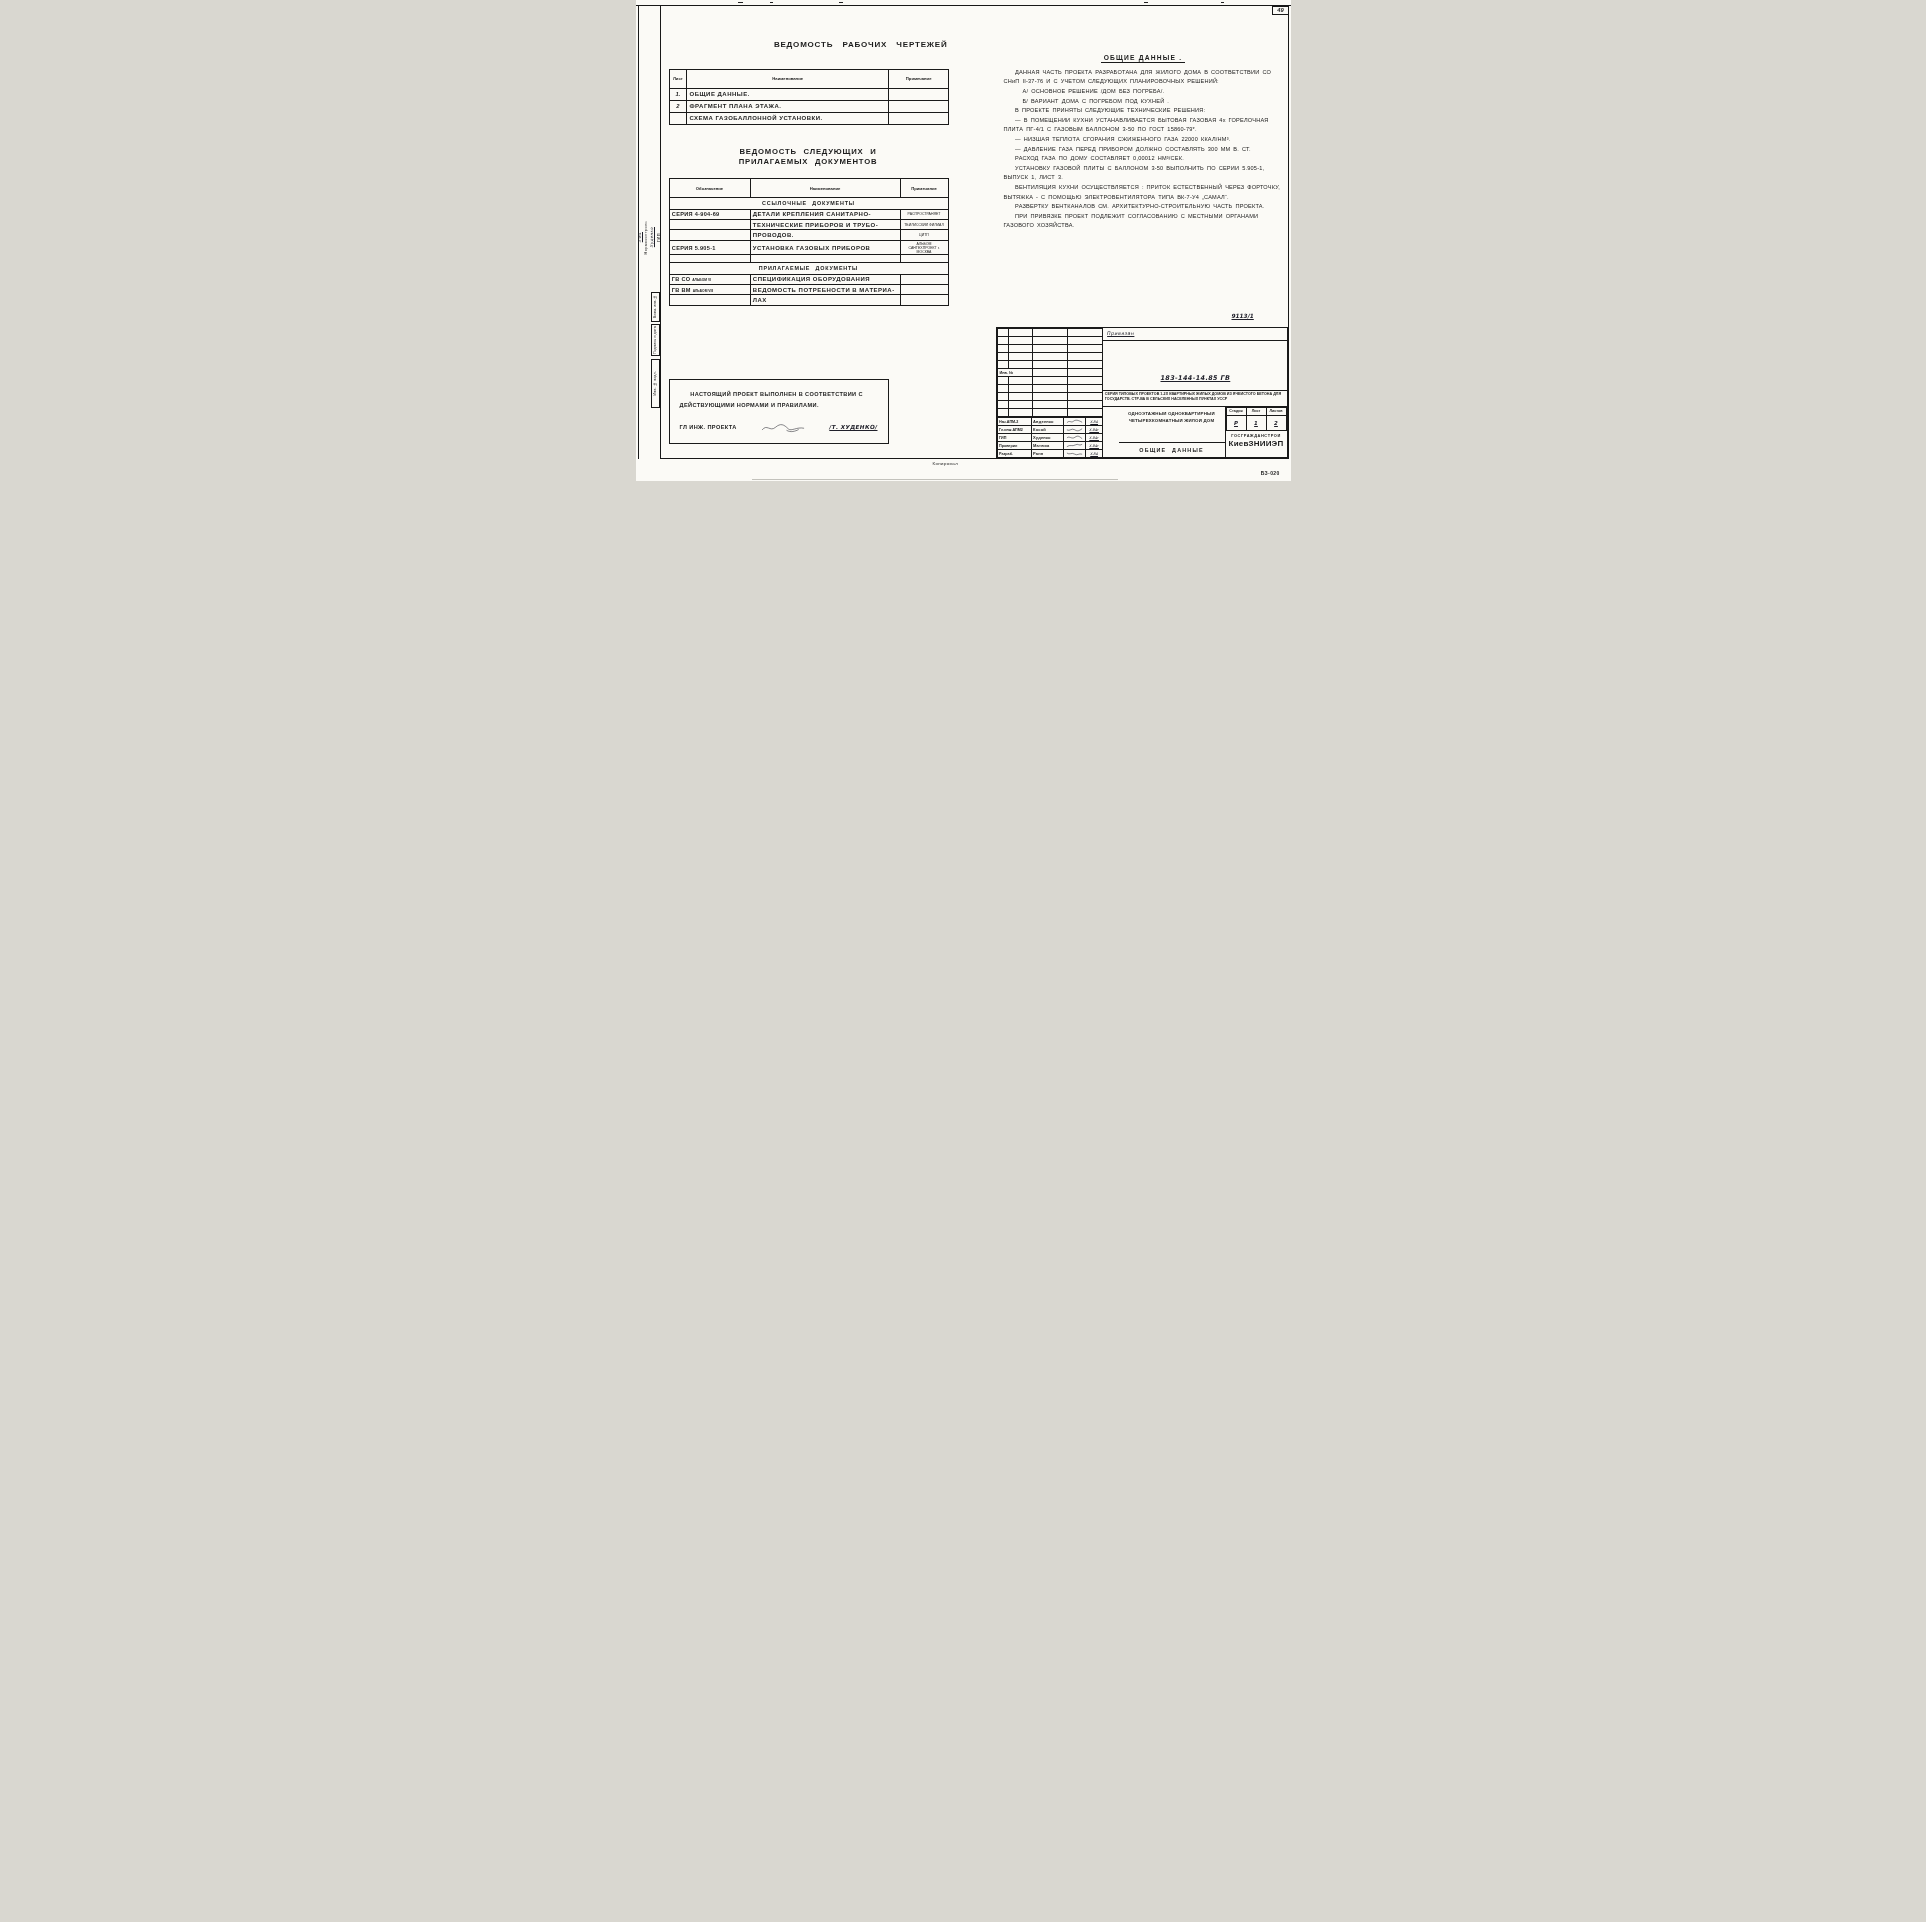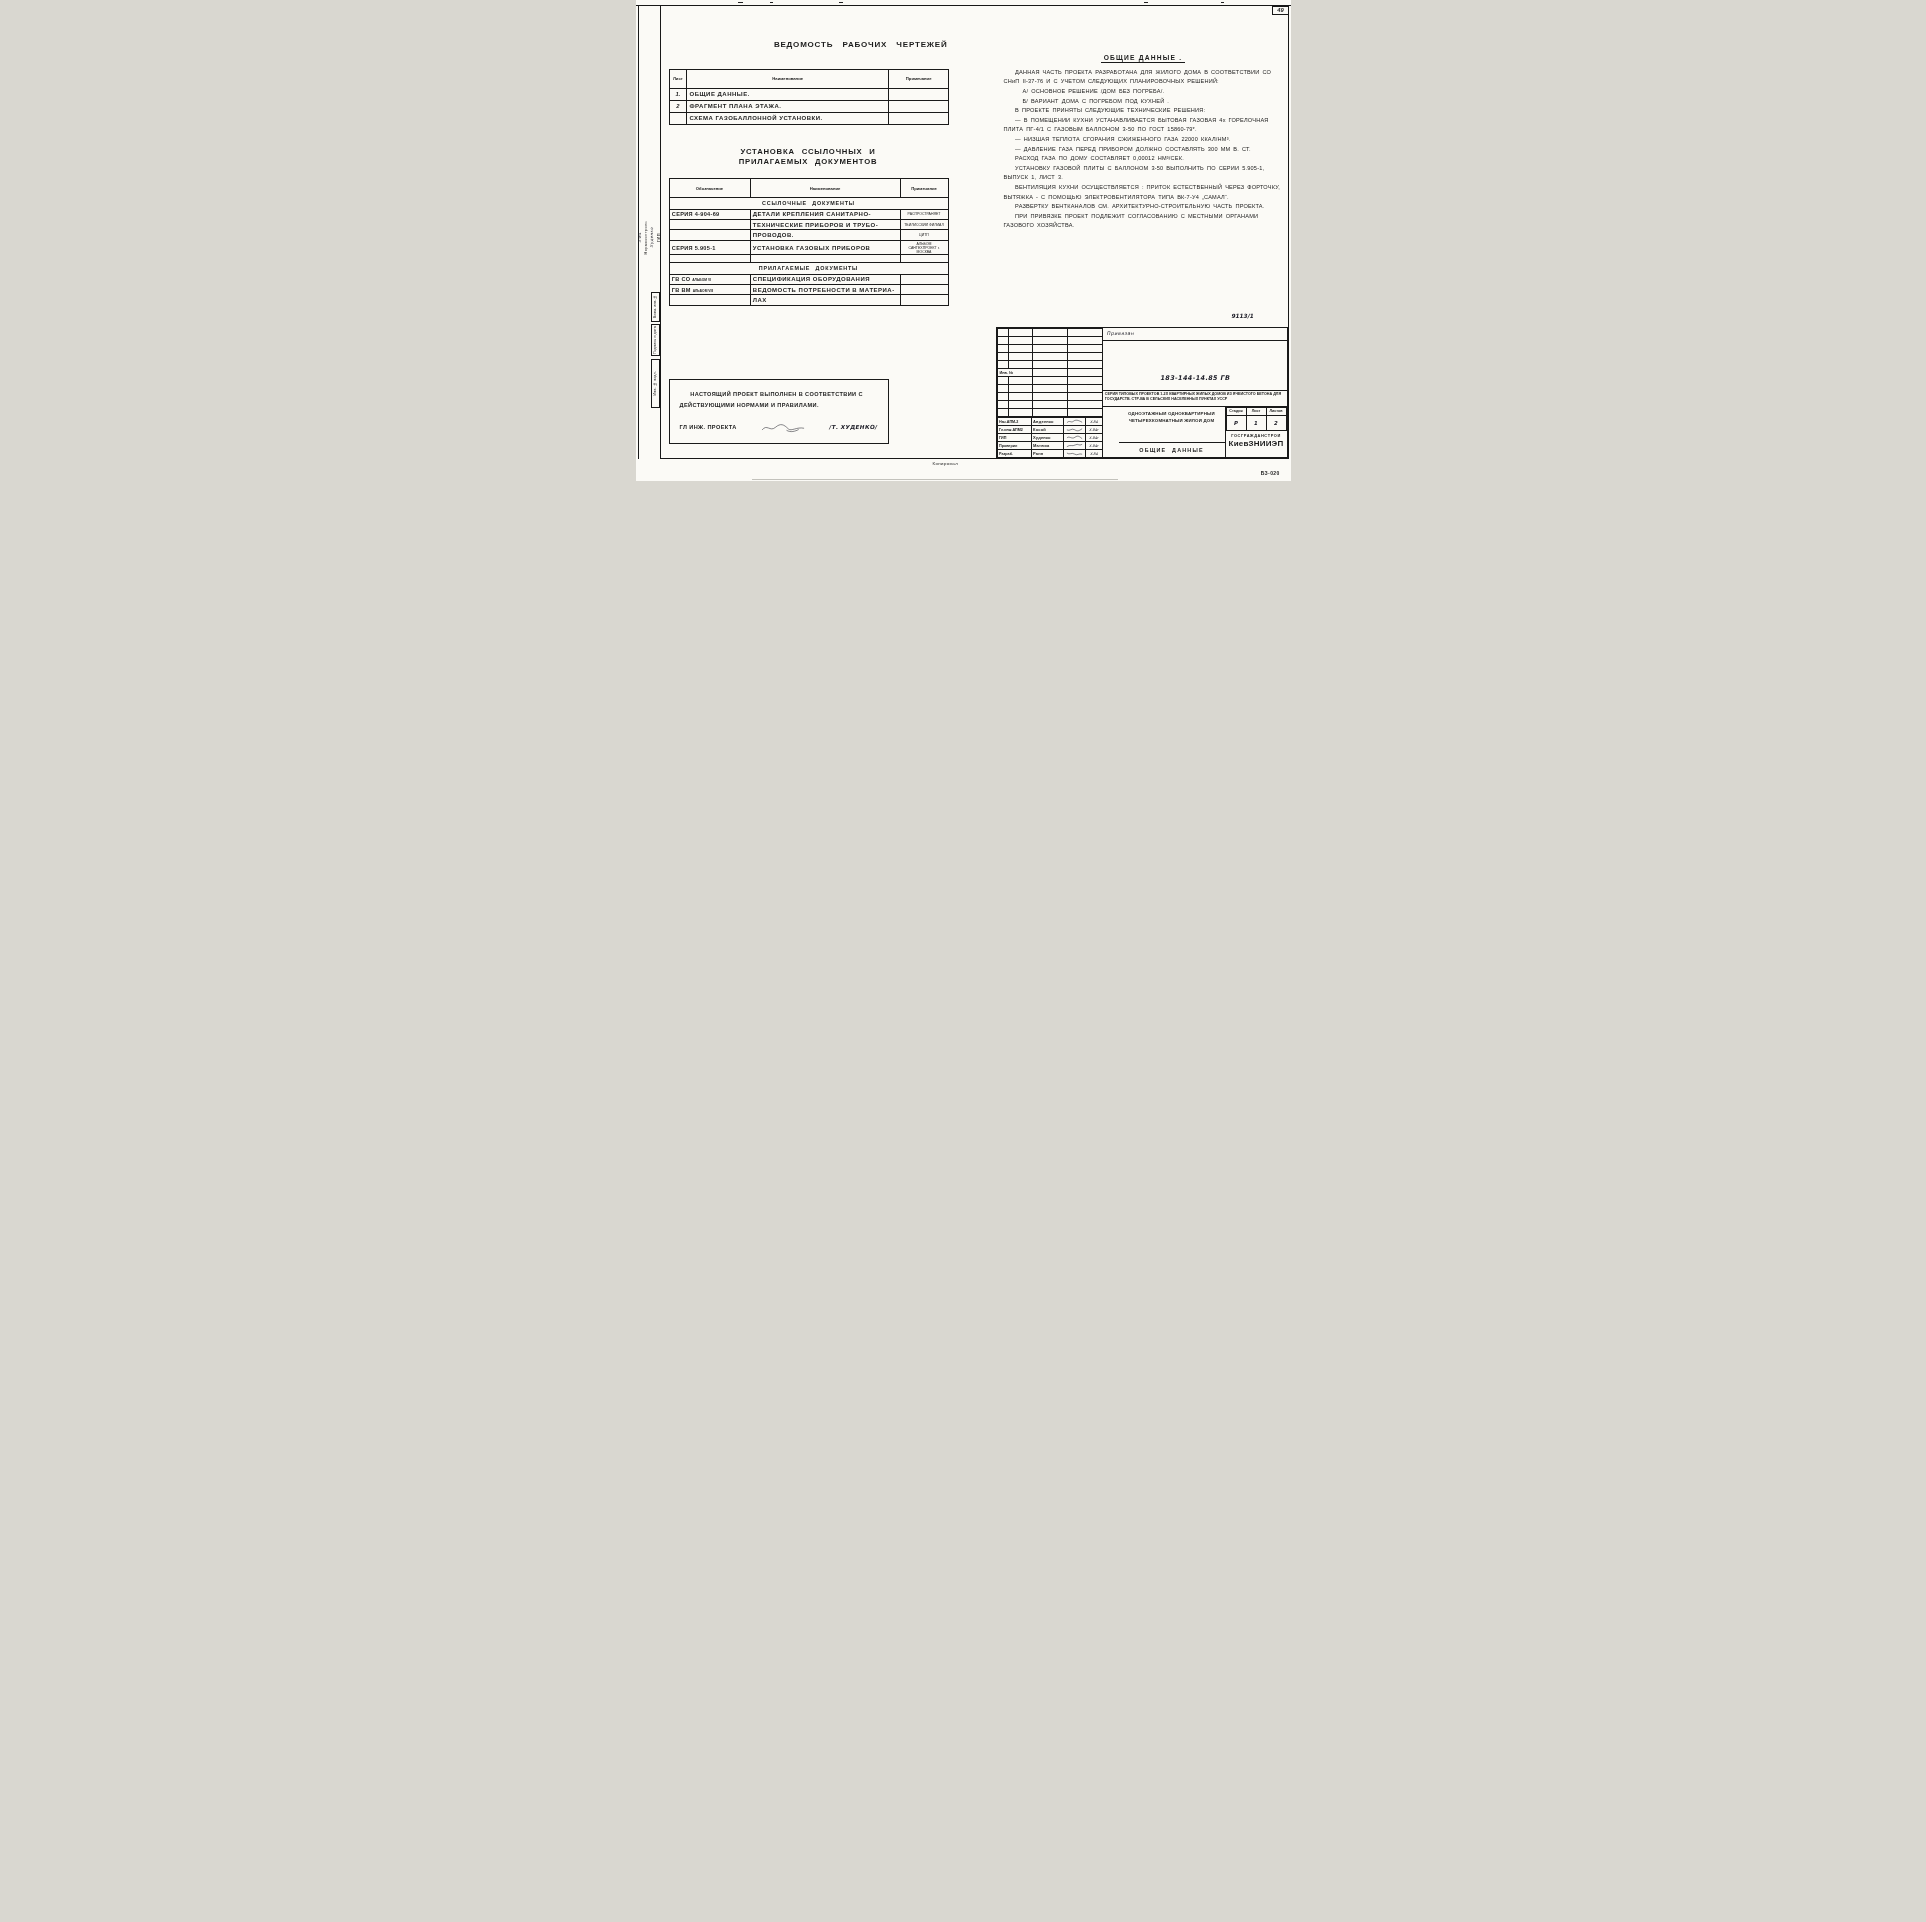--- a/index.html
+++ b/index.html
@@ -21,21 +21,21 @@
   }
   .frame {
     position:absolute; left:24px; top:4.6px; width:629px; height:454px;
     border:1.2px solid #181818; border-top-width:1.5px;
   }
   
   .vtext { writing-mode:vertical-rl; transform:rotate(180deg); white-space:nowrap; }
   .normo { position:absolute; left:3.9px; top:190px; width:19px; height:95px;
            display:flex; flex-direction:row; align-items:center; justify-content:center; gap:1.2px; }
   .normo .vtext { font-size:3.9px; letter-spacing:0.4px; }
-  .hand { font-style:italic; font-family:"DejaVu Sans",sans-serif; color:#20202a; }
+  .hand { font-style:italic; font-family:"DejaVu Sans",sans-serif; color:#20202a;text-decoration:underline; }
   .mbox { position:absolute; left:15.4px; width:8.9px; border:0.8px solid #181818;
           display:flex; align-items:center; justify-content:center; background:#fbfaf6; }
   .mbox .vtext { font-size:3.5px; letter-spacing:0.2px; }
   .mbox-vzam { top:292px; height:30px; }
   .mbox-podp { top:324px; height:32px; }
   .mbox-inv  { top:359px; height:49px; }
   
   .t1-title { position:absolute; left:33px; top:40px; width:279px; text-align:right;
               font-size:8px; font-weight:bold; letter-spacing:0.8px; word-spacing:6.2px; }
   .t2-title { position:absolute; left:33px; top:147px; width:279px; text-align:center;
@@ -172,21 +172,21 @@
     </tr>
     <tr class="row">
       <td class="c-num"></td>
       <td class="c-name">СХЕМА ГАЗОБАЛЛОННОЙ УСТАНОВКИ.</td>
       <td class="c-note"></td>
     </tr>
   </tbody>
     </table>
 
   <div class="t2-title">
-    <div>УСТАНОВКА ССЫЛОЧНЫХ И</div>
+    <div>ВЕДОМОСТЬ СЛЕДУЮЩИХ И</div>
     <div>ПРИЛАГАЕМЫХ ДОКУМЕНТОВ</div>
   </div>
 
   <table class="tbl t2">
     <colgroup>
         <col style="width:81px">
         <col style="width:150px">
         <col style="width:48px">
       </colgroup>
     <tbody>

